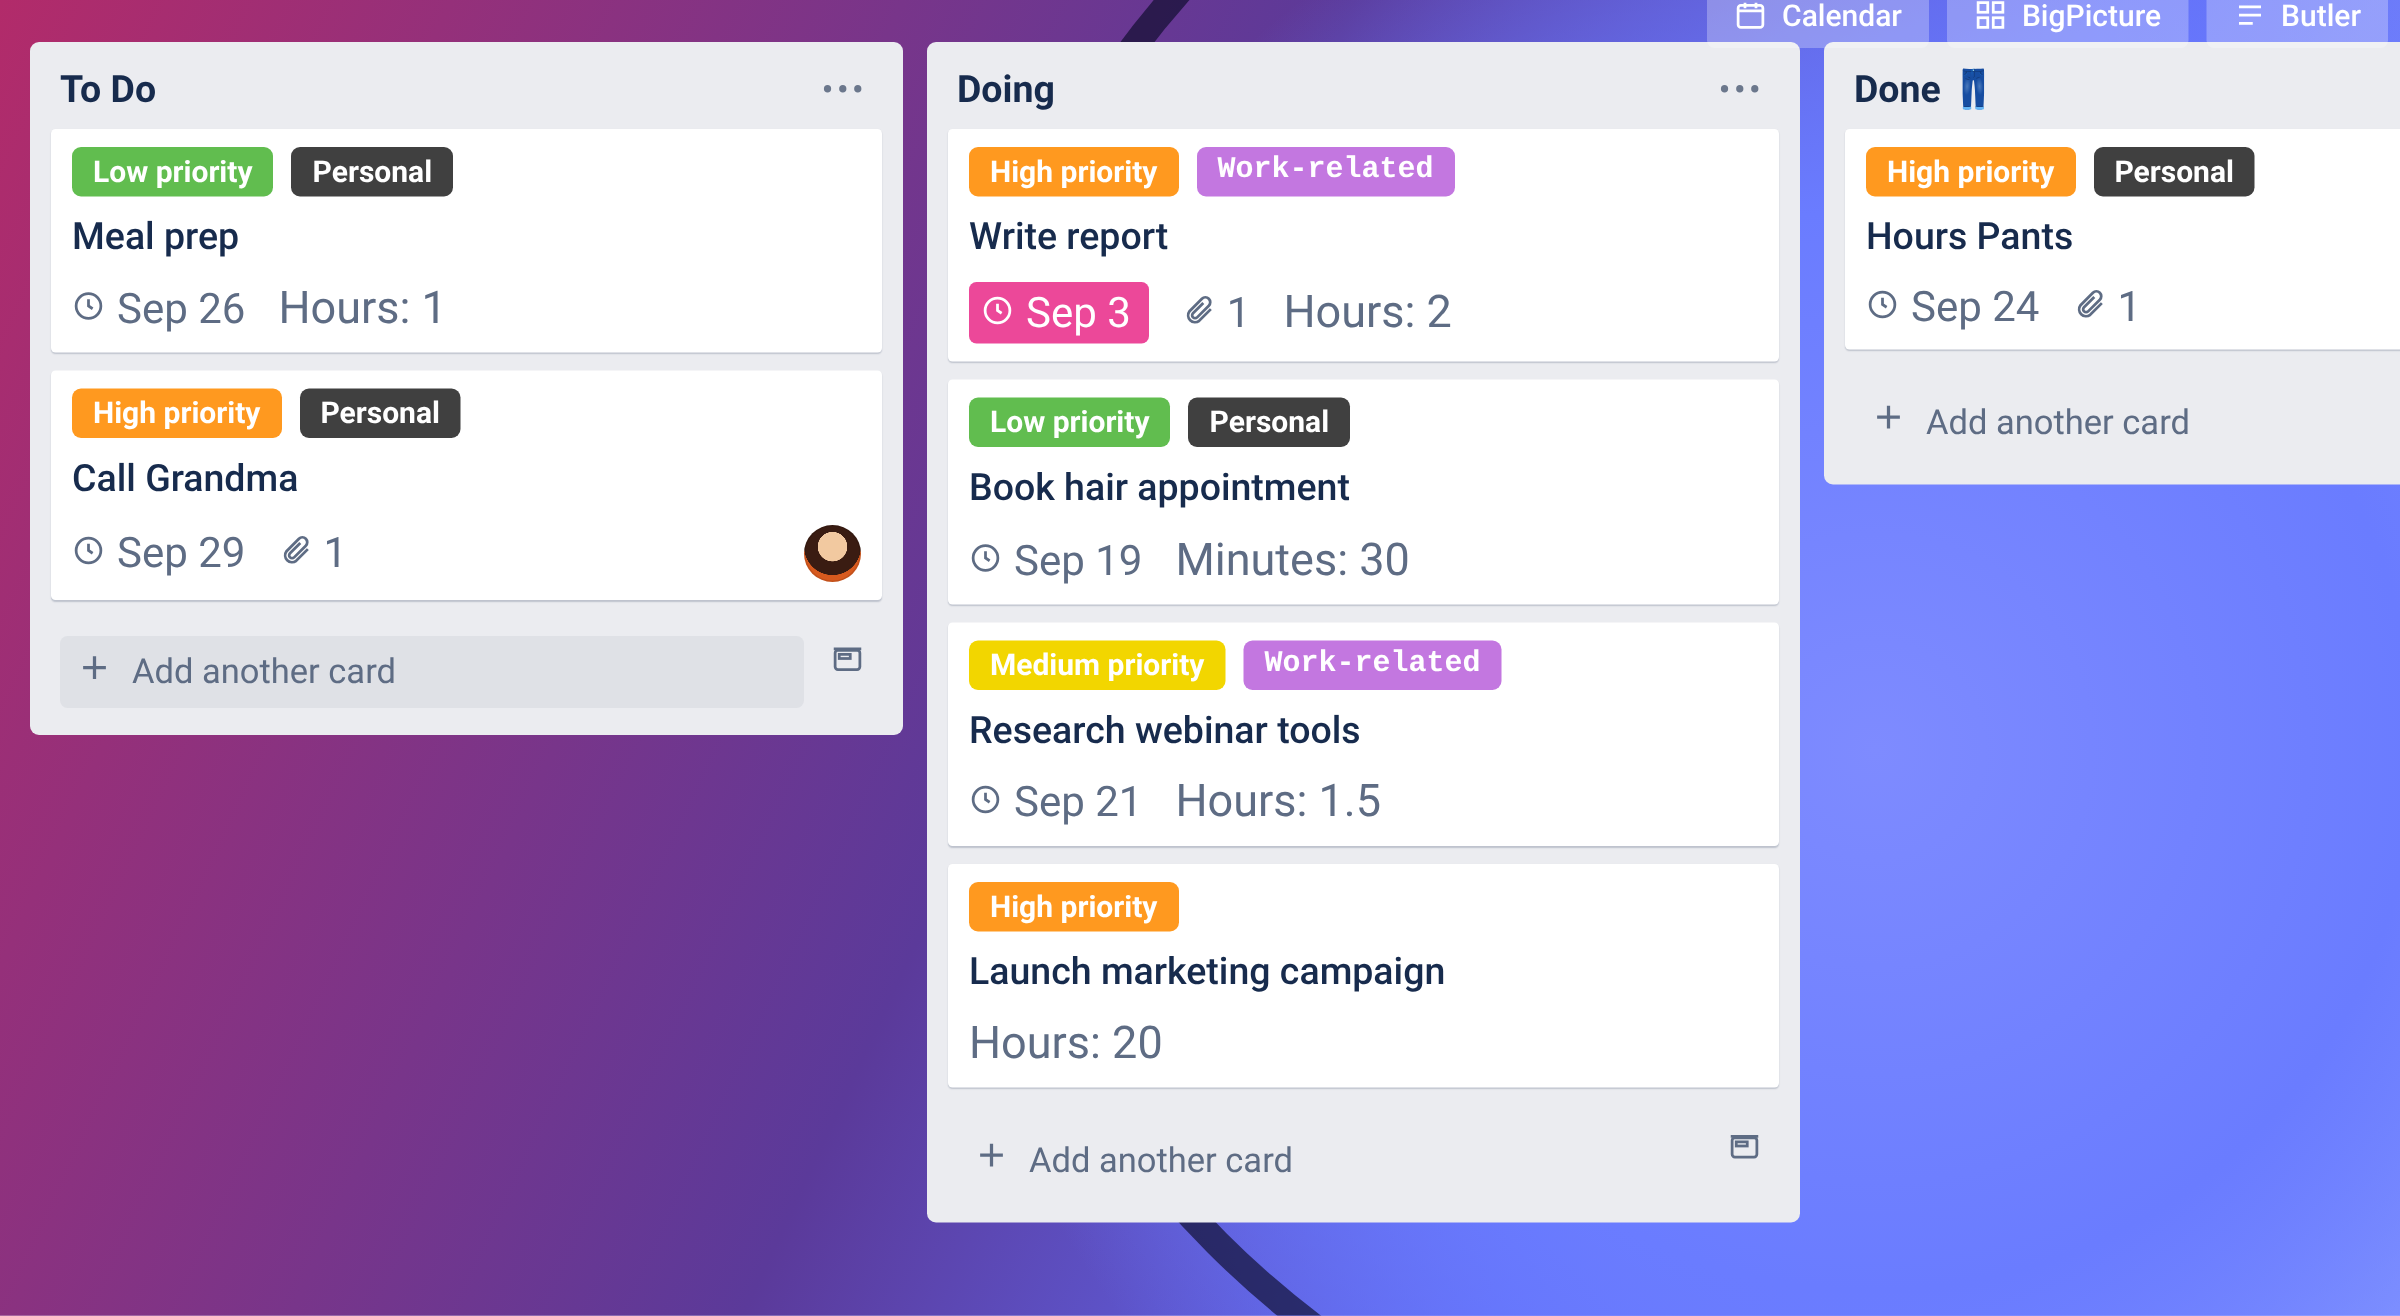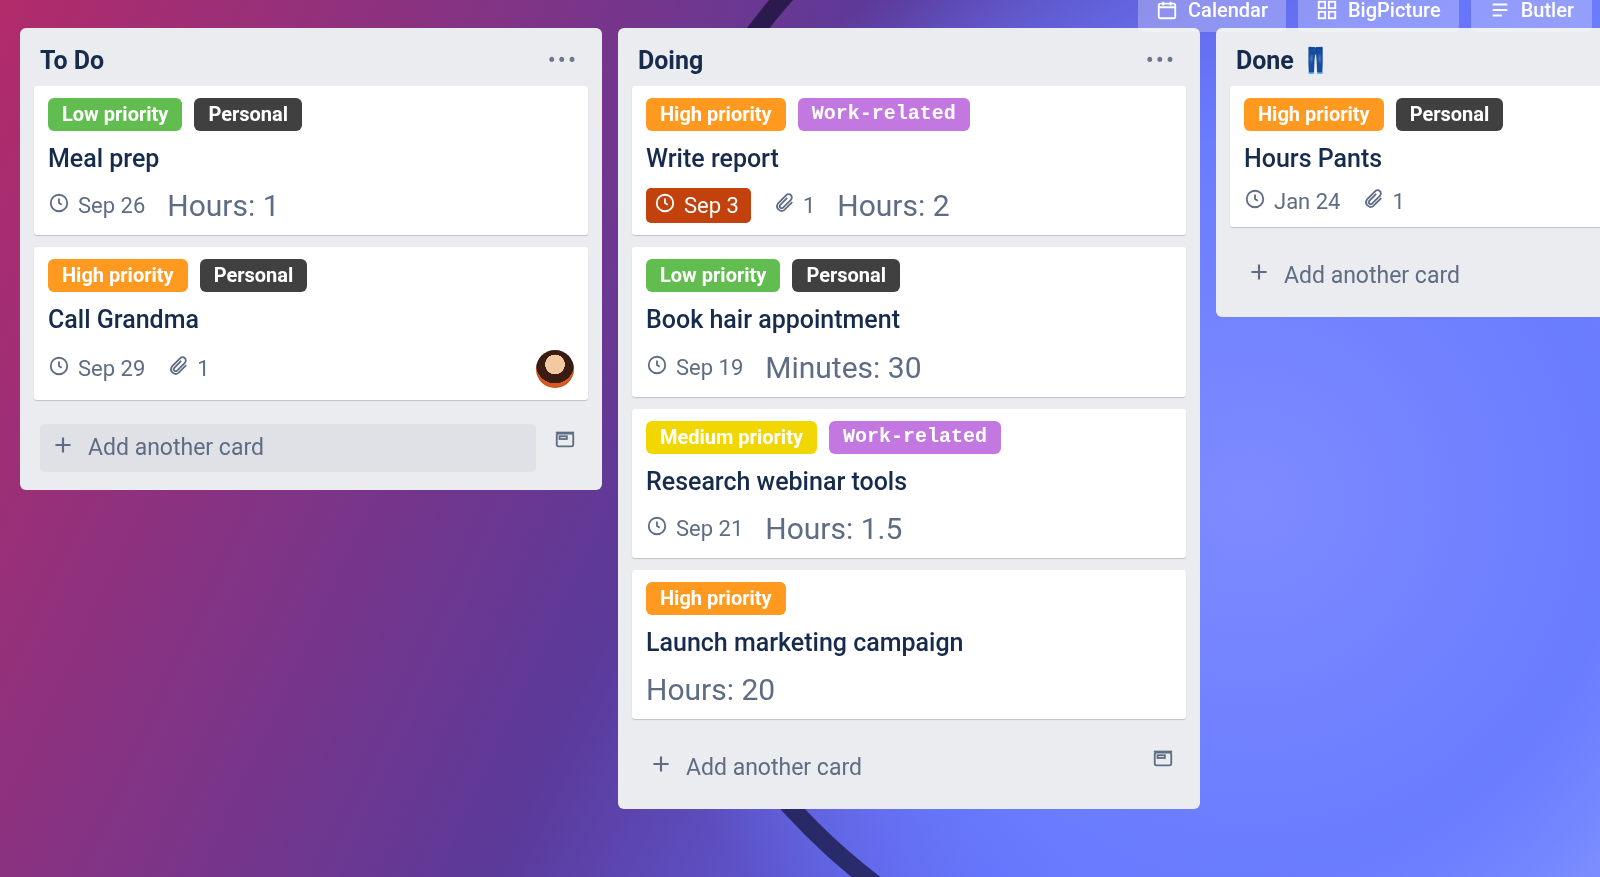--- a/index.html
+++ b/index.html
@@ -138,24 +138,24 @@
     align-items: center;
     gap: 22px;
     flex-wrap: wrap;
   }
 
   .badge {
     display: flex;
     align-items: center;
     gap: 8px;
     color: #5e6c84;
-    font-size: 22px;
+    font-size: 28px;
   }
   .badge.due-over {
-    background: #c2410c;
+    background: #ec4899;
     color: #ffffff;
     padding: 4px 12px 4px 8px;
     border-radius: 5px;
   }
   .badge.due-over svg { stroke:#fff; }
   .badge .txt { }
 
   .hours-badge {
     color:#5e6c84;
     font-size:30px;
@@ -392,21 +392,21 @@
           <span class="label high">High priority</span>
           <span class="label personal">Personal</span>
         </div>
         <div class="card-title">Hours Pants</div>
         <div class="badges">
           <div class="badge">
             <span><svg viewBox="0 0 24 24" class="icn ">
                 <circle cx="12" cy="12" r="9"></circle>
                 <path d="M12 7v5l3 2"></path>
               </svg></span>
-            <span class="txt">Jan 24</span>
+            <span class="txt">Sep 24</span>
           </div>
           <div class="badge">
             <span><svg viewBox="0 0 24 24" class="icn">
                 <path d="M21 11l-8.5 8.5a5 5 0 0 1-7-7l9-9a3.5 3.5 0 0 1 5 5L11 17a2 2 0 0 1-3-3l7.5-7.5"></path>
               </svg></span>
             <span class="txt">1</span>
           </div>
         </div>
       </div>
       <div class="add-row">

